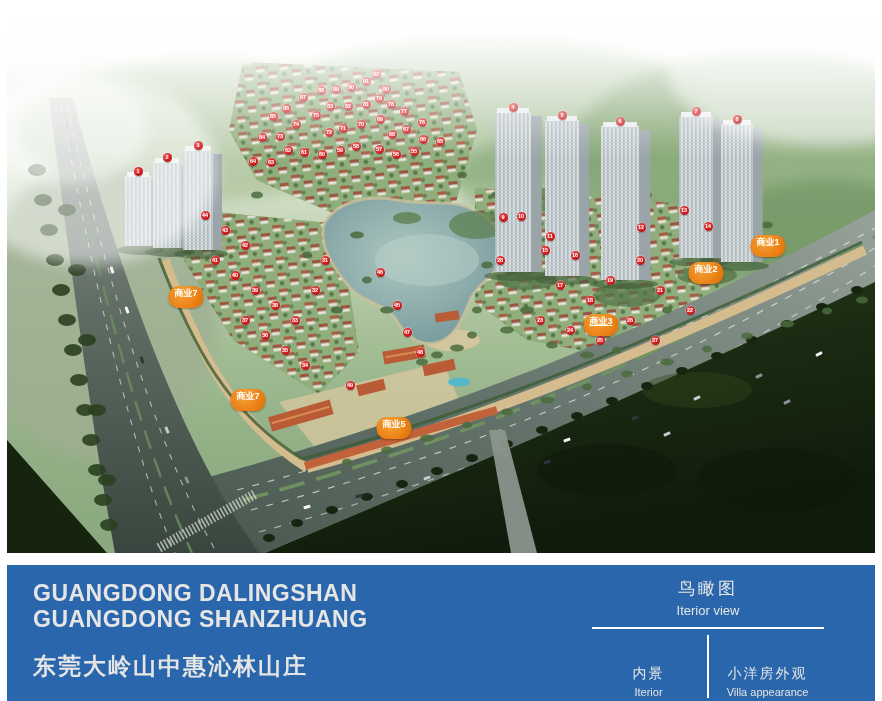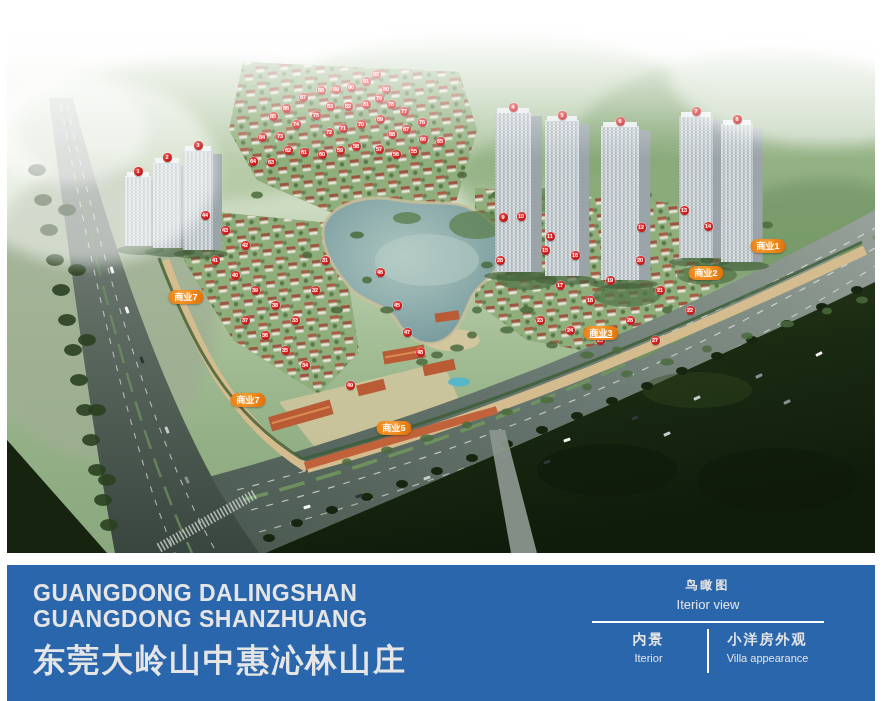--- a/index.html
+++ b/index.html
@@ -8,37 +8,37 @@
   
   .plan{position:absolute;left:7px;top:10px;width:868px;height:543px;overflow:hidden;background:#eef3ea;}
   .plan svg{position:absolute;left:0;top:0;}
   .overlay{position:absolute;left:0;top:0;width:868px;height:543px;}
   .marker{position:absolute;width:9px;height:9px;border-radius:50%;
           background:radial-gradient(circle at 35% 30%, #ef5050 0%, #cf1d1d 55%, #9d0f0f 100%);
           box-shadow:0 0 0 .6px rgba(255,255,255,.55), 0 1px 1px rgba(0,0,0,.35);
           color:#fff;font-size:5.5px;font-weight:bold;line-height:9px;text-align:center;}
   .biz{position:absolute;transform:translate(-50%,-50%);
        background:radial-gradient(circle at 40% 30%, #f6a238 0%, #ec8418 55%, #d96d06 100%);
-       border-radius:10px;padding:1px 6px 0 6px;color:#fff;font-size:9px;font-weight:bold;
+       border-radius:10px;padding:1px 6px 8px 6px;color:#fff;font-size:9px;font-weight:bold;
        white-space:nowrap;box-shadow:0 1px 2px rgba(0,0,0,.3);}
   .haze-top{position:absolute;left:0;top:0;width:868px;height:150px;
             background:linear-gradient(to bottom,rgba(255,255,255,1) 0%,rgba(255,255,255,.85) 25%,rgba(255,255,255,.45) 60%,rgba(255,255,255,0) 100%);
             pointer-events:none;}
   
   .footer{position:absolute;left:7px;top:565px;width:868px;height:156px;background:#2a66ac;color:#e5e5e5;}
   .footer-left{position:absolute;left:26px;top:15px;}
   .t-en{font-size:23px;font-weight:bold;letter-spacing:.5px;line-height:26px;}
-  .t-zh{font-size:32px;font-weight:bold;margin-top:7px;letter-spacing:2px;}
+  .t-zh{font-size:23px;font-weight:bold;margin-top:19px;letter-spacing:2px;}
   .footer-right{position:absolute;left:585px;top:12px;width:232px;text-align:center;}
-  .nav-current .zh{font-size:12px;font-weight:bold;letter-spacing:3px;}
+  .nav-current .zh{font-size:17px;font-weight:normal;letter-spacing:3px;}
   .nav-current .en{font-size:13px;margin-top:3px;}
   .nav-divider{border-top:2px solid #ffffff;margin-top:9px;}
   .nav-row{display:flex;align-items:stretch;margin-top:6px;}
   .nav-cell{flex:1;padding-top:2px;cursor:pointer;}
-  .nav-cell .zh{font-size:14px;font-weight:bold;letter-spacing:2px;}
+  .nav-cell .zh{font-size:14px;font-weight:normal;letter-spacing:2px;margin-top:28px;}
   .nav-cell .en{font-size:11px;margin-top:3px;}
   .nav-vline{width:2px;background:#ffffff;margin:0 2px;min-height:44px;}
 </style>
 </head>
 <body>
 
 <div class="page">
 
   <div class="plan">
     <svg width="868" height="543" viewBox="0 0 868 543">
@@ -419,21 +419,21 @@
         <div class="marker" style="left: 261.5px; top: 101.5px;">85</div>
         <div class="marker" style="left: 274.5px; top: 93.5px;">86</div>
         <div class="marker" style="left: 291.5px; top: 82.5px;">87</div>
         <div class="marker" style="left: 309.5px; top: 75.5px;">88</div>
         <div class="marker" style="left: 324.5px; top: 74.5px;">89</div>
         <div class="marker" style="left: 339.5px; top: 72.5px;">90</div>
         <div class="marker" style="left: 354.5px; top: 66.5px;">91</div>
         <div class="marker" style="left: 364.5px; top: 59.5px;">92</div>
         <div class="biz" style="left: 761px; top: 236px;">商业1</div>
         <div class="biz" style="left: 699px; top: 263px;">商业2</div>
-        <div class="biz" style="left: 594px; top: 323px; text-decoration: underline;">商业3</div>
+        <div class="biz" style="left: 594px; top: 315px; text-decoration: underline;">商业3</div>
         <div class="biz" style="left: 387px; top: 418px;">商业5</div>
         <div class="biz" style="left: 179px; top: 287px;">商业7</div>
         <div class="biz" style="left: 241px; top: 390px;">商业7</div>
       </div>
     <div class="haze-top"></div>
   </div>
 
   <div class="footer">
     <div class="footer-left">
       <div class="t-en">

